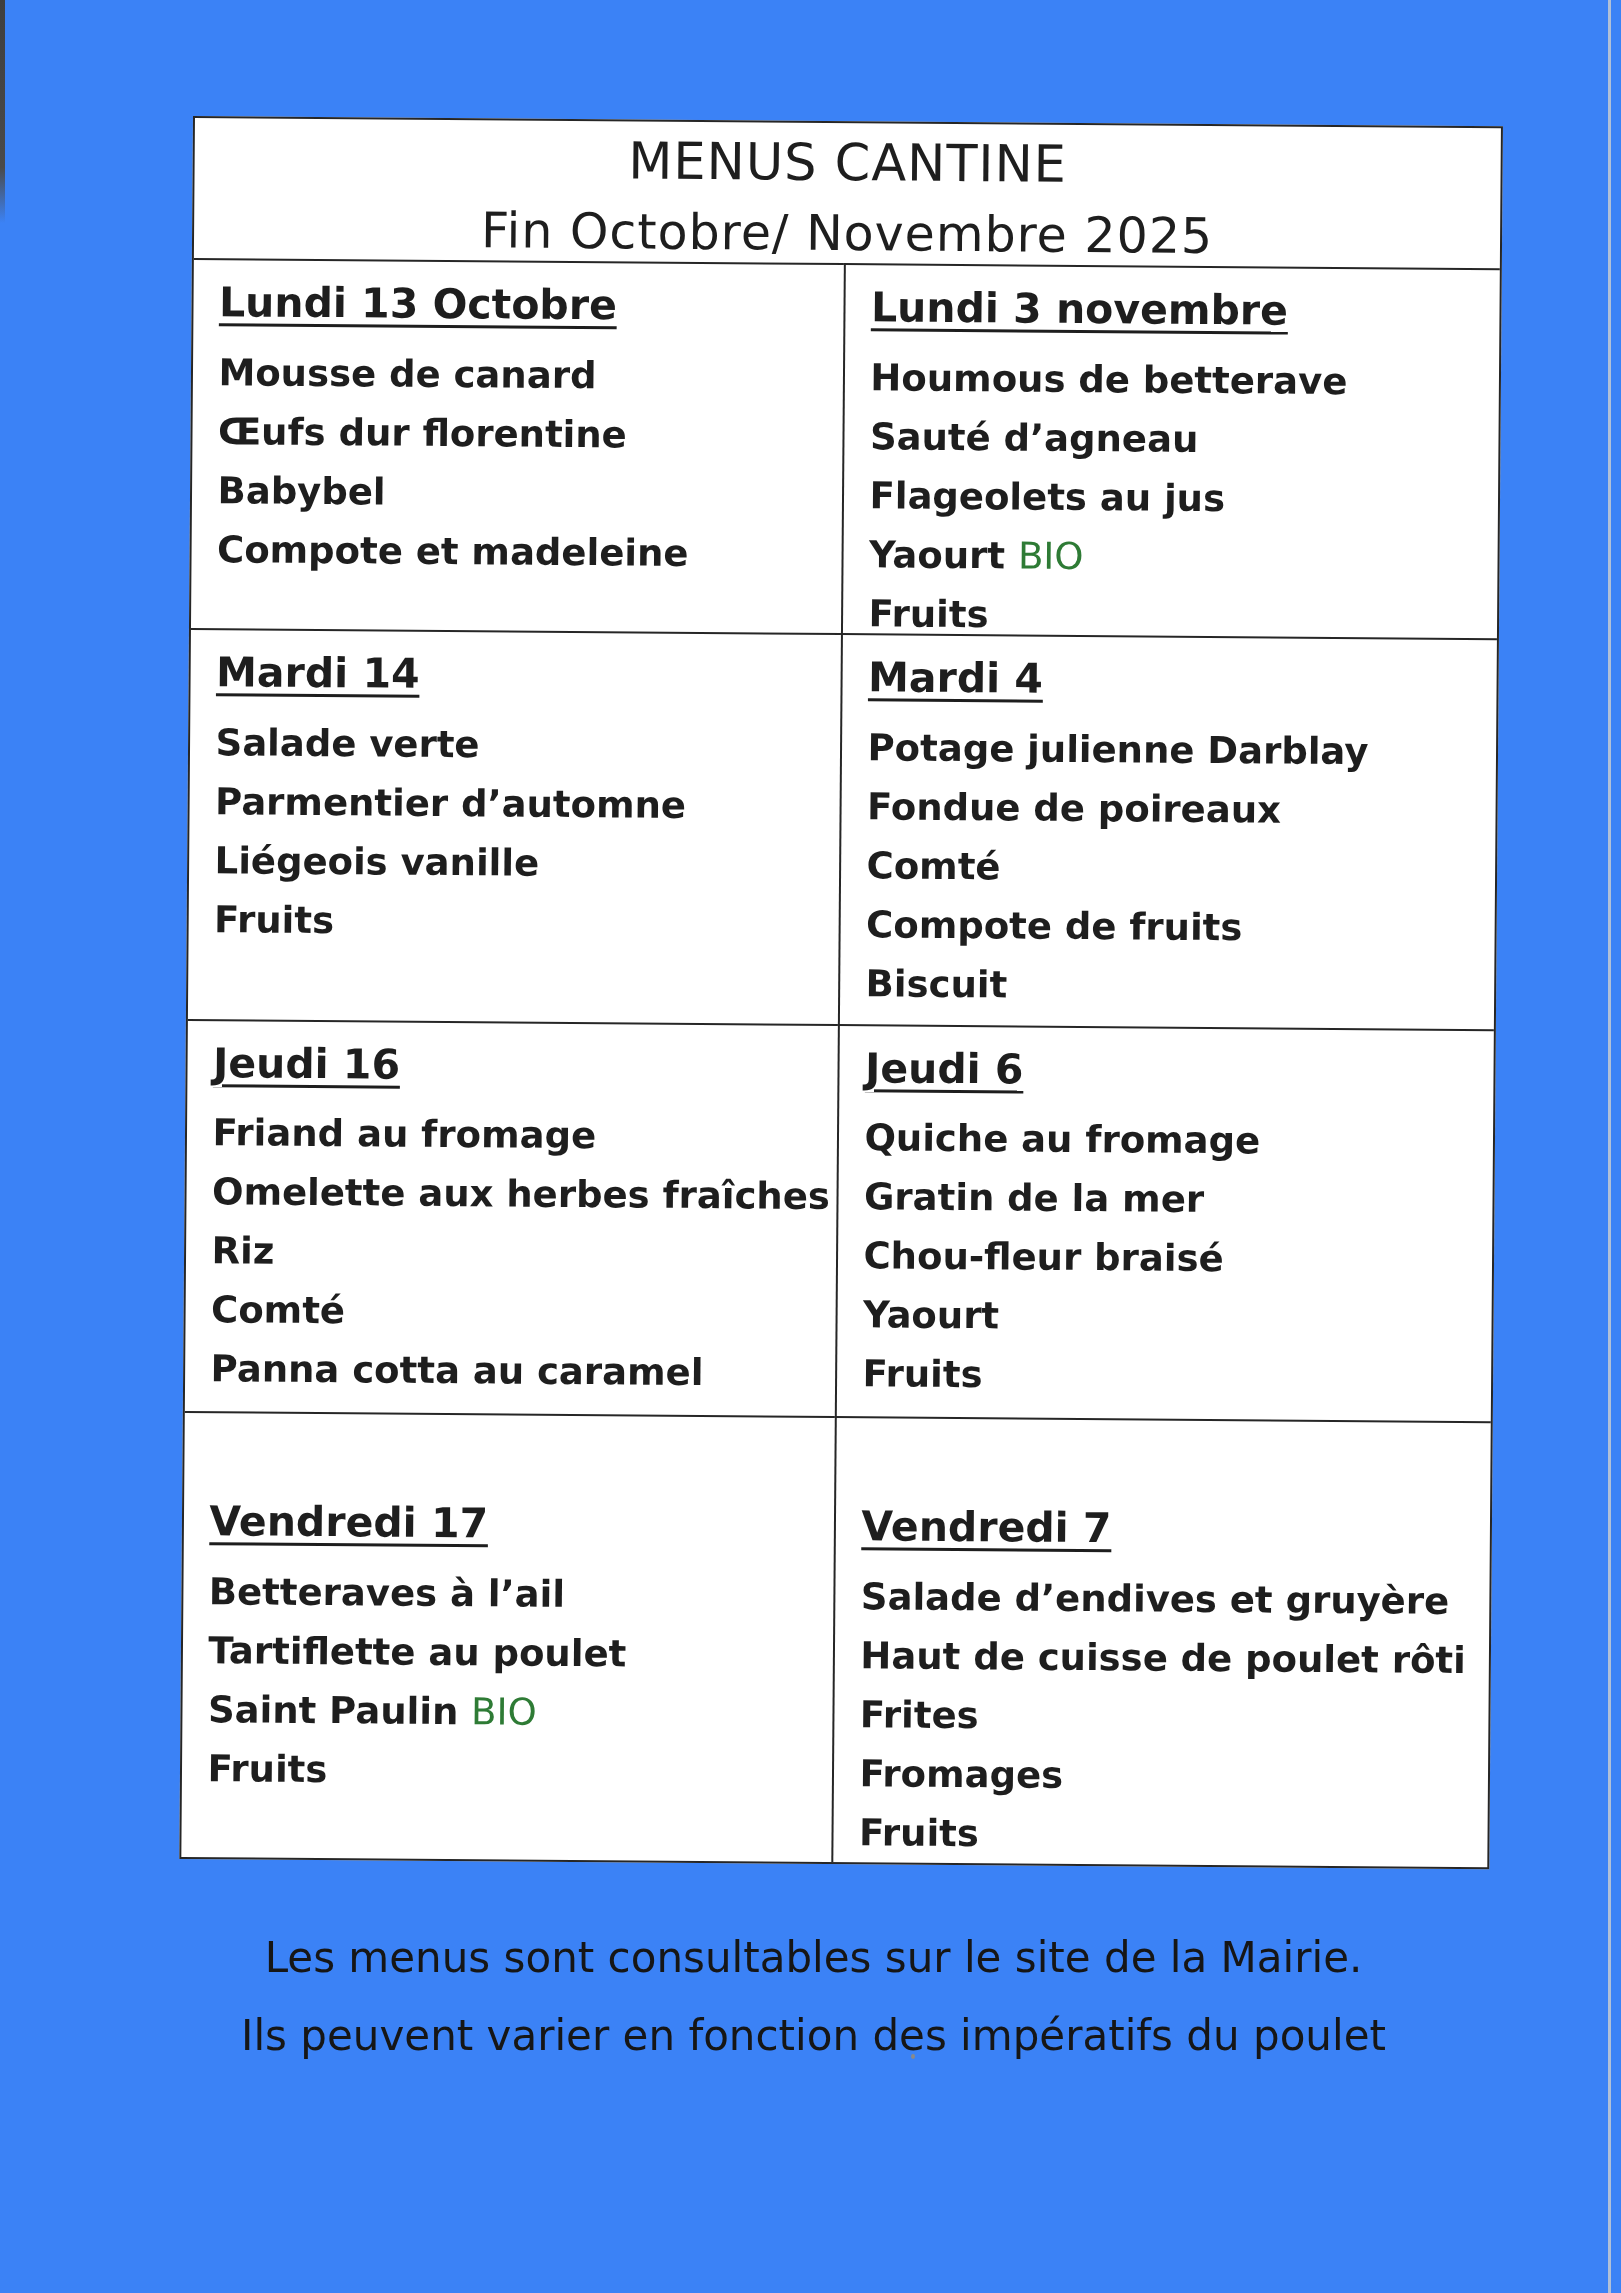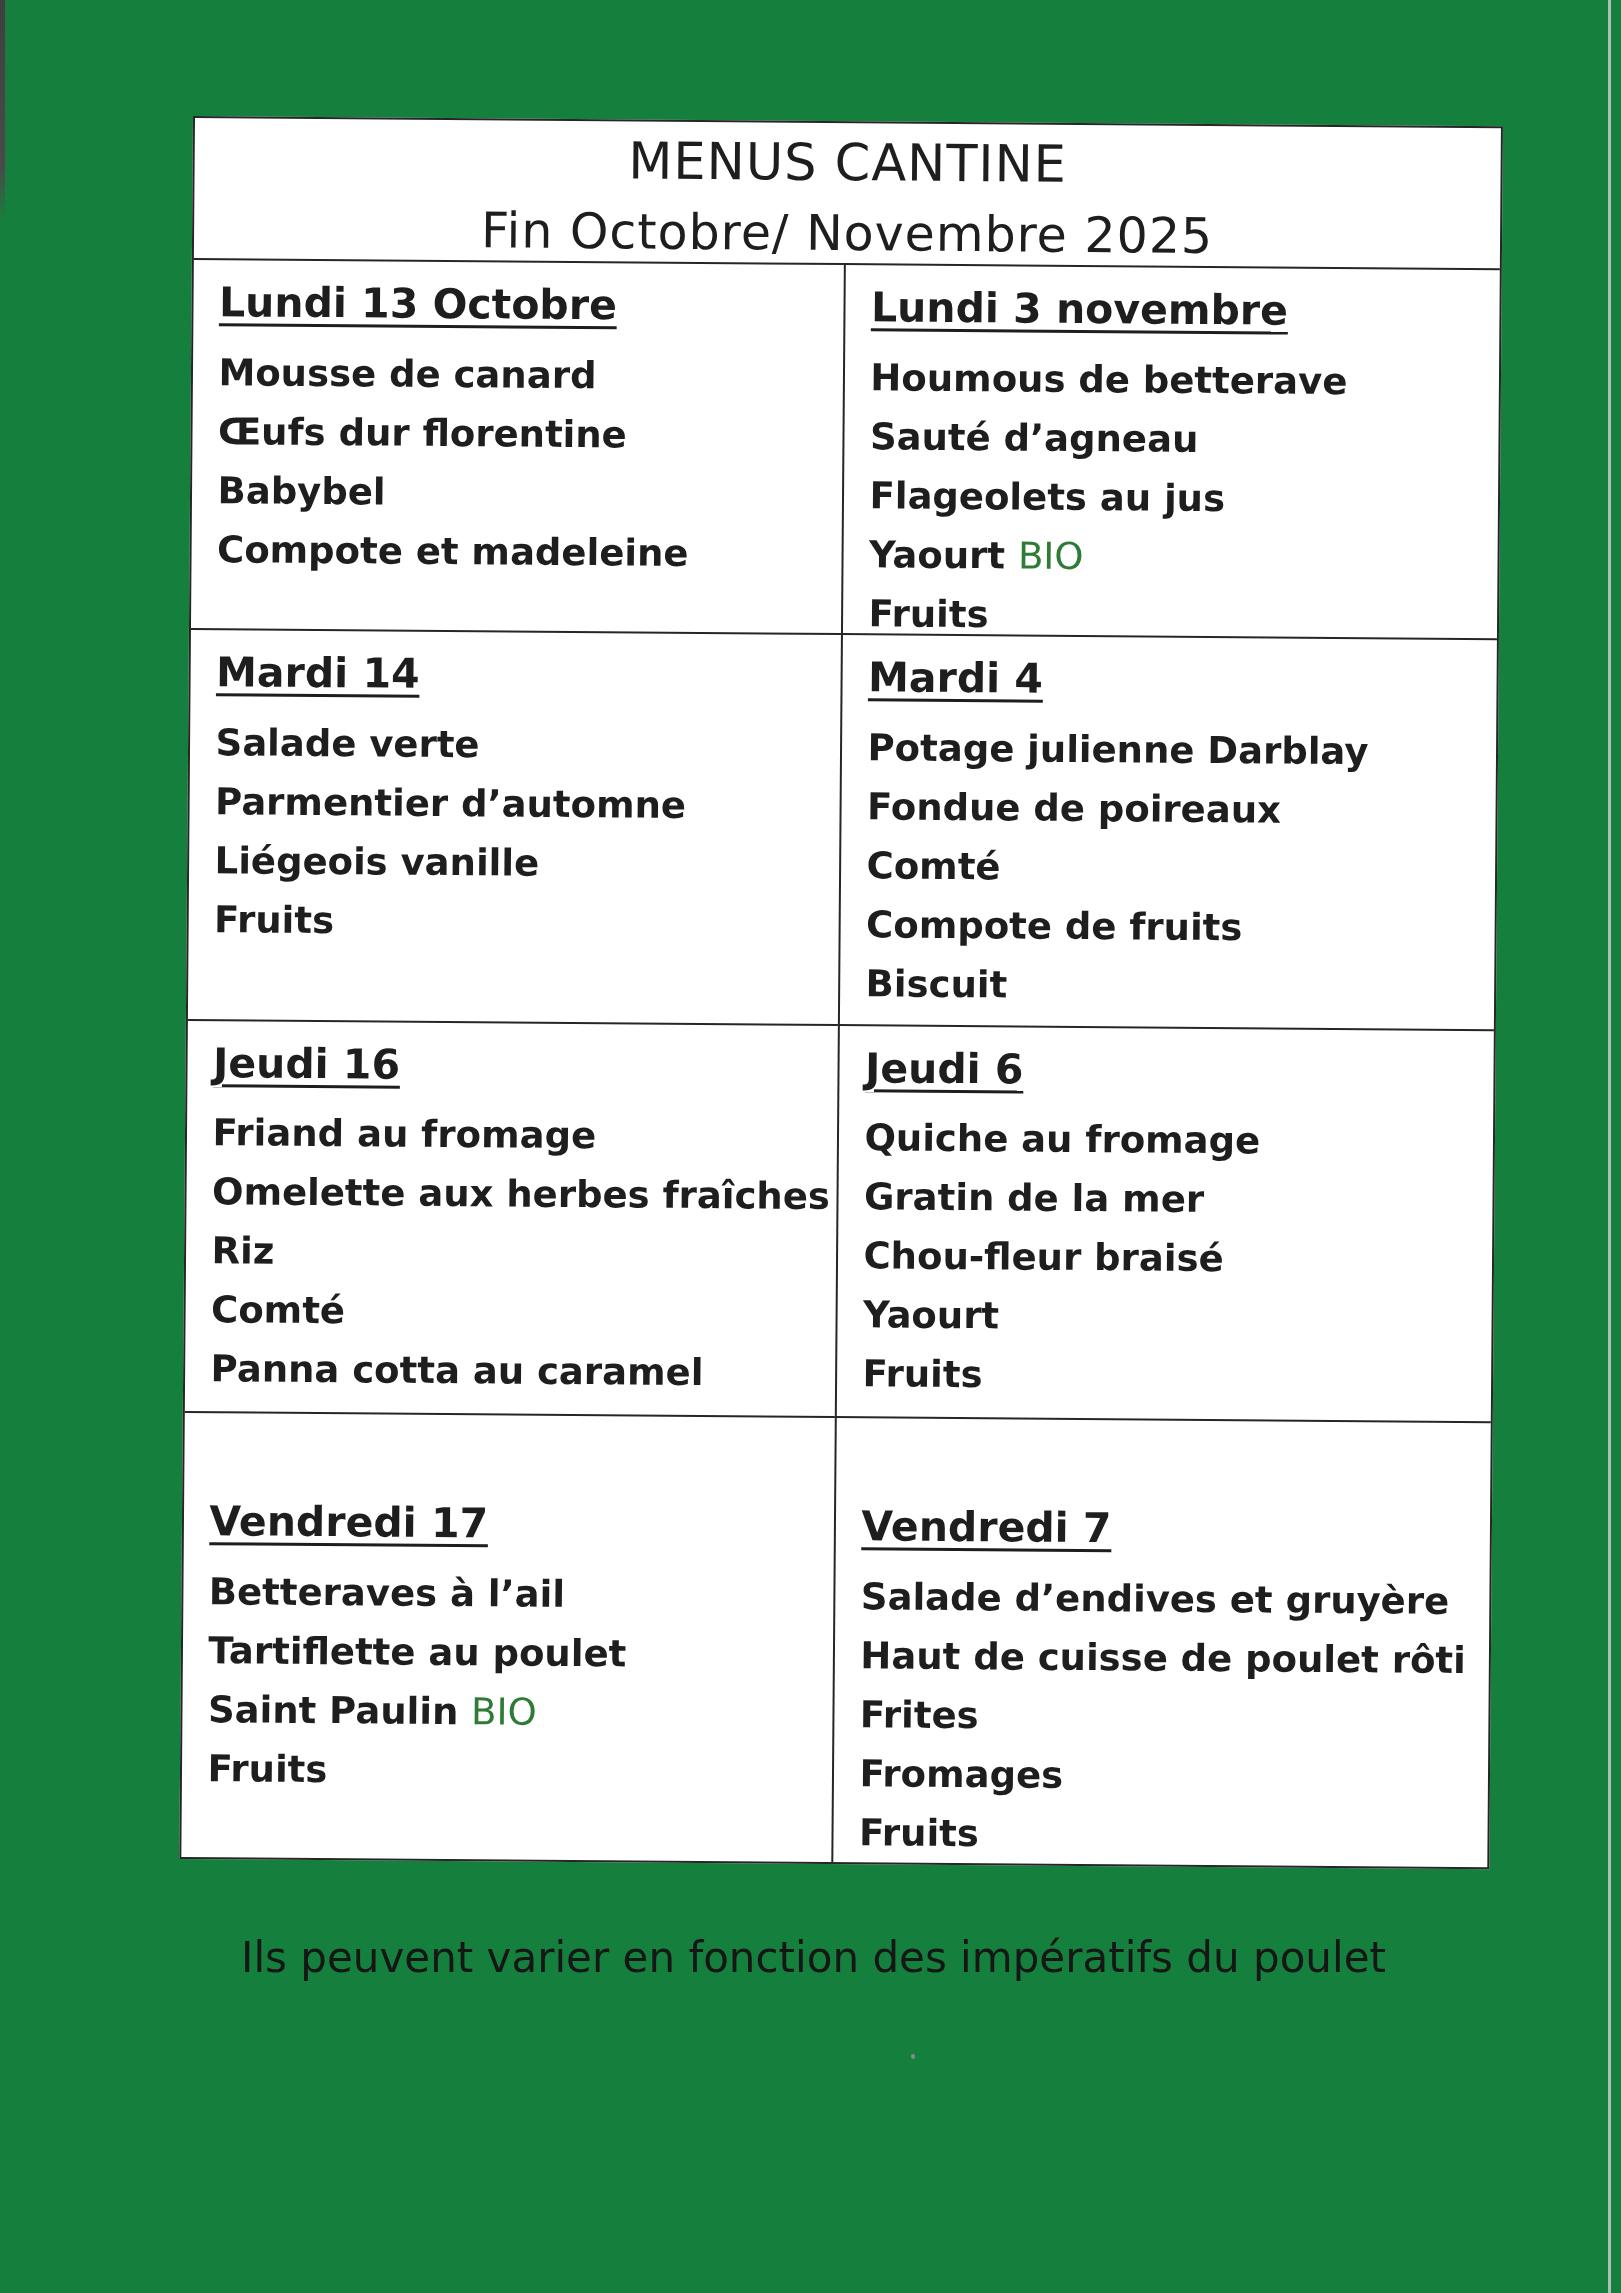--- a/index.html
+++ b/index.html
@@ -11,21 +11,21 @@
   html,body{width:1621px;height:2294px;}
   body{
     background:#ffffff;
     font-family:"DejaVu Sans", sans-serif;
     color:var(--ink);
     overflow:hidden;
   }
   .page{
     position:relative;
     width:1621px;height:2294px;
-    background:#15803d;
+    background:#3b82f6;
   }
   
   .edge-left{
     position:absolute;left:0;top:0;width:4.9px;height:223px;
     background:linear-gradient(to bottom,#3f3f3f 0%,#4a4a4a 75%,rgba(90,90,90,0) 100%);
   }
   .edge-right{
     position:absolute;left:1608px;top:0;width:2.9px;height:2294px;
     background:#cfcfcf;opacity:.8;
   }
@@ -209,17 +209,18 @@
           <li>Frites</li>
           <li>Fromages</li>
           <li>Fruits</li>
         </ul>
       </div>
     </div>
 
   </div>
 
   <div class="footer">
+    <div>Les menus sont consultables sur le site de la Mairie.</div>
     <div>Ils peuvent varier en fonction des impératifs du poulet</div>
   </div>
 
 </div>
 
 
 </body></html>

